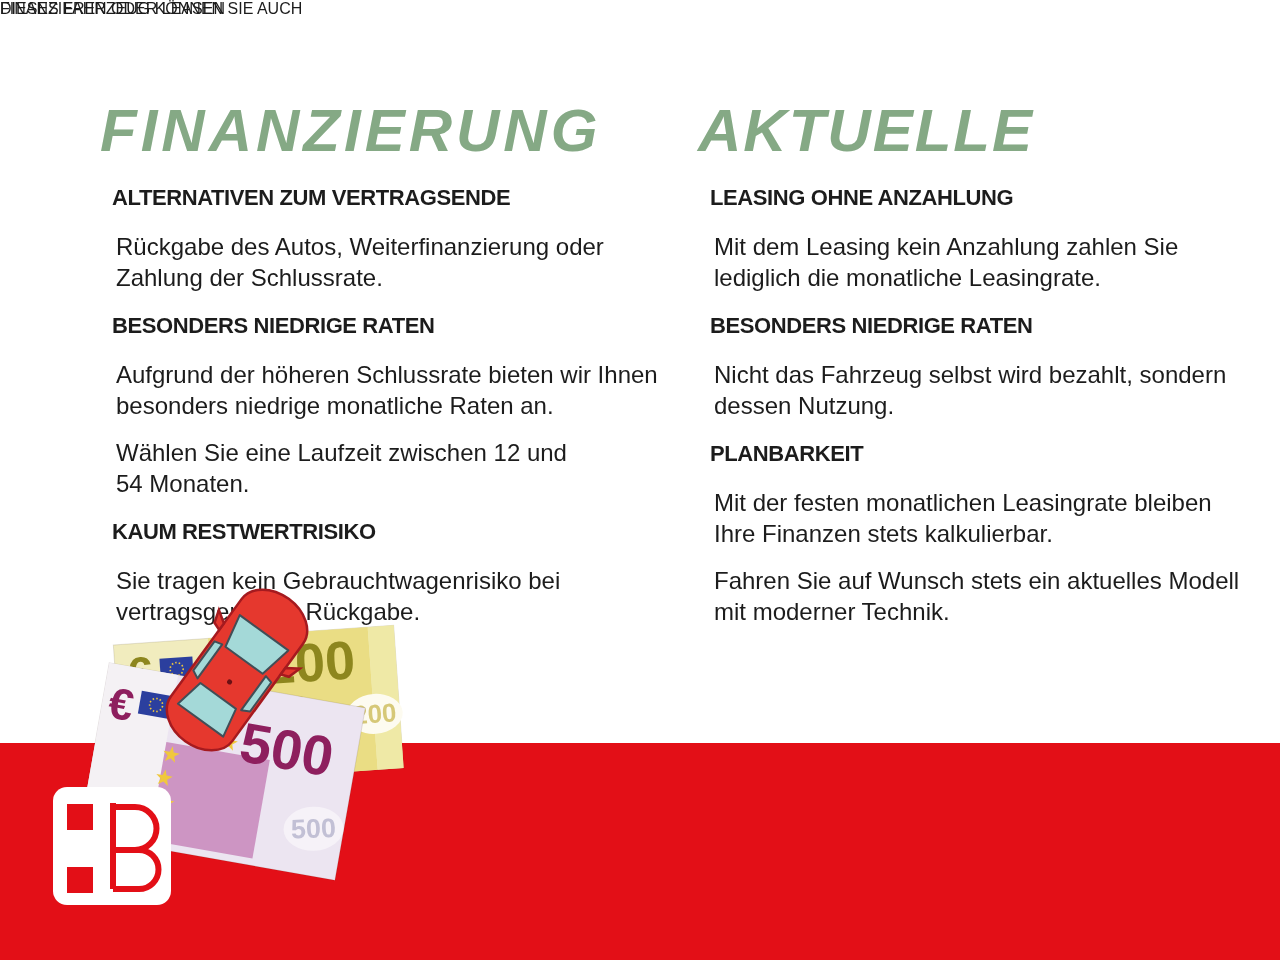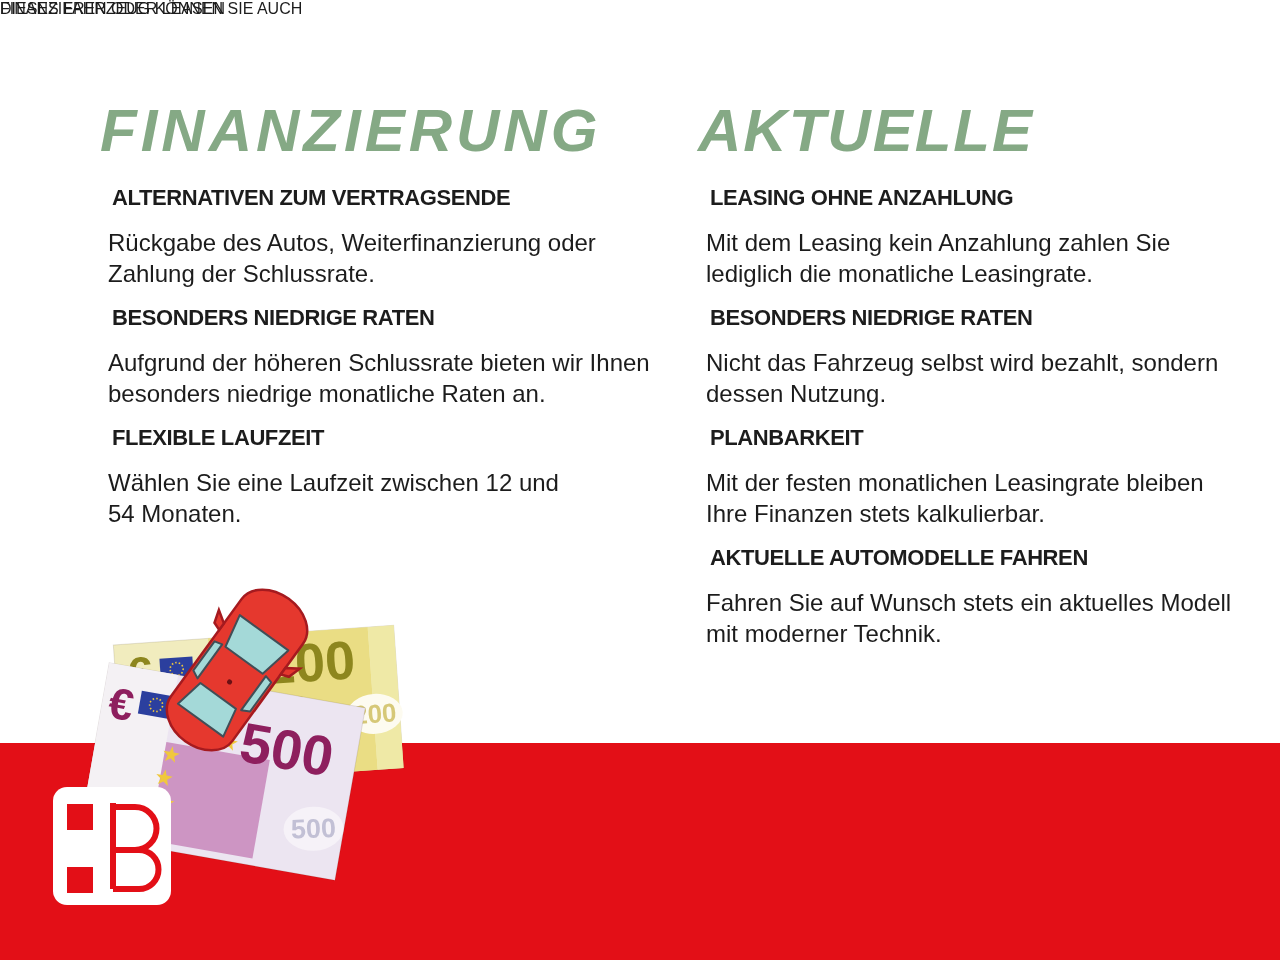--- a/index.html
+++ b/index.html
@@ -19,21 +19,21 @@
     letter-spacing:4px;color:var(--accent-green,#85a985);
     white-space:nowrap;
   }
   .col-right h2{letter-spacing:2px;}
   .sec{margin:0 0 8px 0;}
   .sec h3{
     margin:12px;font-size:22px;line-height:34px;font-weight:bold;
     letter-spacing:-0.4px;white-space:nowrap;
   }
   .sec p{
-    margin:8px;font-size:24px;line-height:31px;
+    margin:16px;font-size:24px;line-height:31px;
     white-space:pre-line;
   }
   
   .banner{
     position:absolute;left:0;top:743px;width:1280px;height:217px;
     background:var(--banner-red,#e30f17);z-index:1;
   }
   
   .illo{position:absolute;left:70px;top:575px;z-index:3;}
   .note-edge{stroke:rgba(60,40,20,0.12);stroke-width:1;}
@@ -80,23 +80,27 @@
       <h3>ALTERNATIVEN ZUM VERTRAGSENDE</h3>
       <p>Rückgabe des Autos, Weiterfinanzierung oder
 Zahlung der Schlussrate.</p>
     </div>
     <div class="sec">
       <h3>BESONDERS NIEDRIGE RATEN</h3>
       <p>Aufgrund der höheren Schlussrate bieten wir Ihnen
 besonders niedrige monatliche Raten an.</p>
     </div>
     <div class="sec">
-      <h3>FLEXIBLE LAUFZEIT</h3>
       <p>Wählen Sie eine Laufzeit zwischen 12 und
 54 Monaten.</p>
+    </div>
+    <div class="sec">
+      <h3>KAUM RESTWERTRISIKO</h3>
+      <p>Sie tragen kein Gebrauchtwagenrisiko bei
+vertragsgemäßer Rückgabe.</p>
     </div>
   </div>
 
   <div class="col col-right">
     <h2>AKTUELLE</h2>
     <div class="sec">
       <h3>LEASING OHNE ANZAHLUNG</h3>
       <p>Mit dem Leasing kein Anzahlung zahlen Sie
 lediglich die monatliche Leasingrate.</p>
     </div>
@@ -104,21 +108,20 @@
       <h3>BESONDERS NIEDRIGE RATEN</h3>
       <p>Nicht das Fahrzeug selbst wird bezahlt, sondern
 dessen Nutzung.</p>
     </div>
     <div class="sec">
       <h3>PLANBARKEIT</h3>
       <p>Mit der festen monatlichen Leasingrate bleiben
 Ihre Finanzen stets kalkulierbar.</p>
     </div>
     <div class="sec">
-      <h3>AKTUELLE AUTOMODELLE FAHREN</h3>
       <p>Fahren Sie auf Wunsch stets ein aktuelles Modell
 mit moderner Technik.</p>
     </div>
   </div>
 
   <div class="banner"></div>
 
   <div class="script" style="position:absolute;z-index:2;">DIESES FAHRZEUG KÖNNEN SIE AUCH</div>
   <div class="headline" style="position:absolute;z-index:2;">FINANZIEREN ODER LEASEN</div>
 

